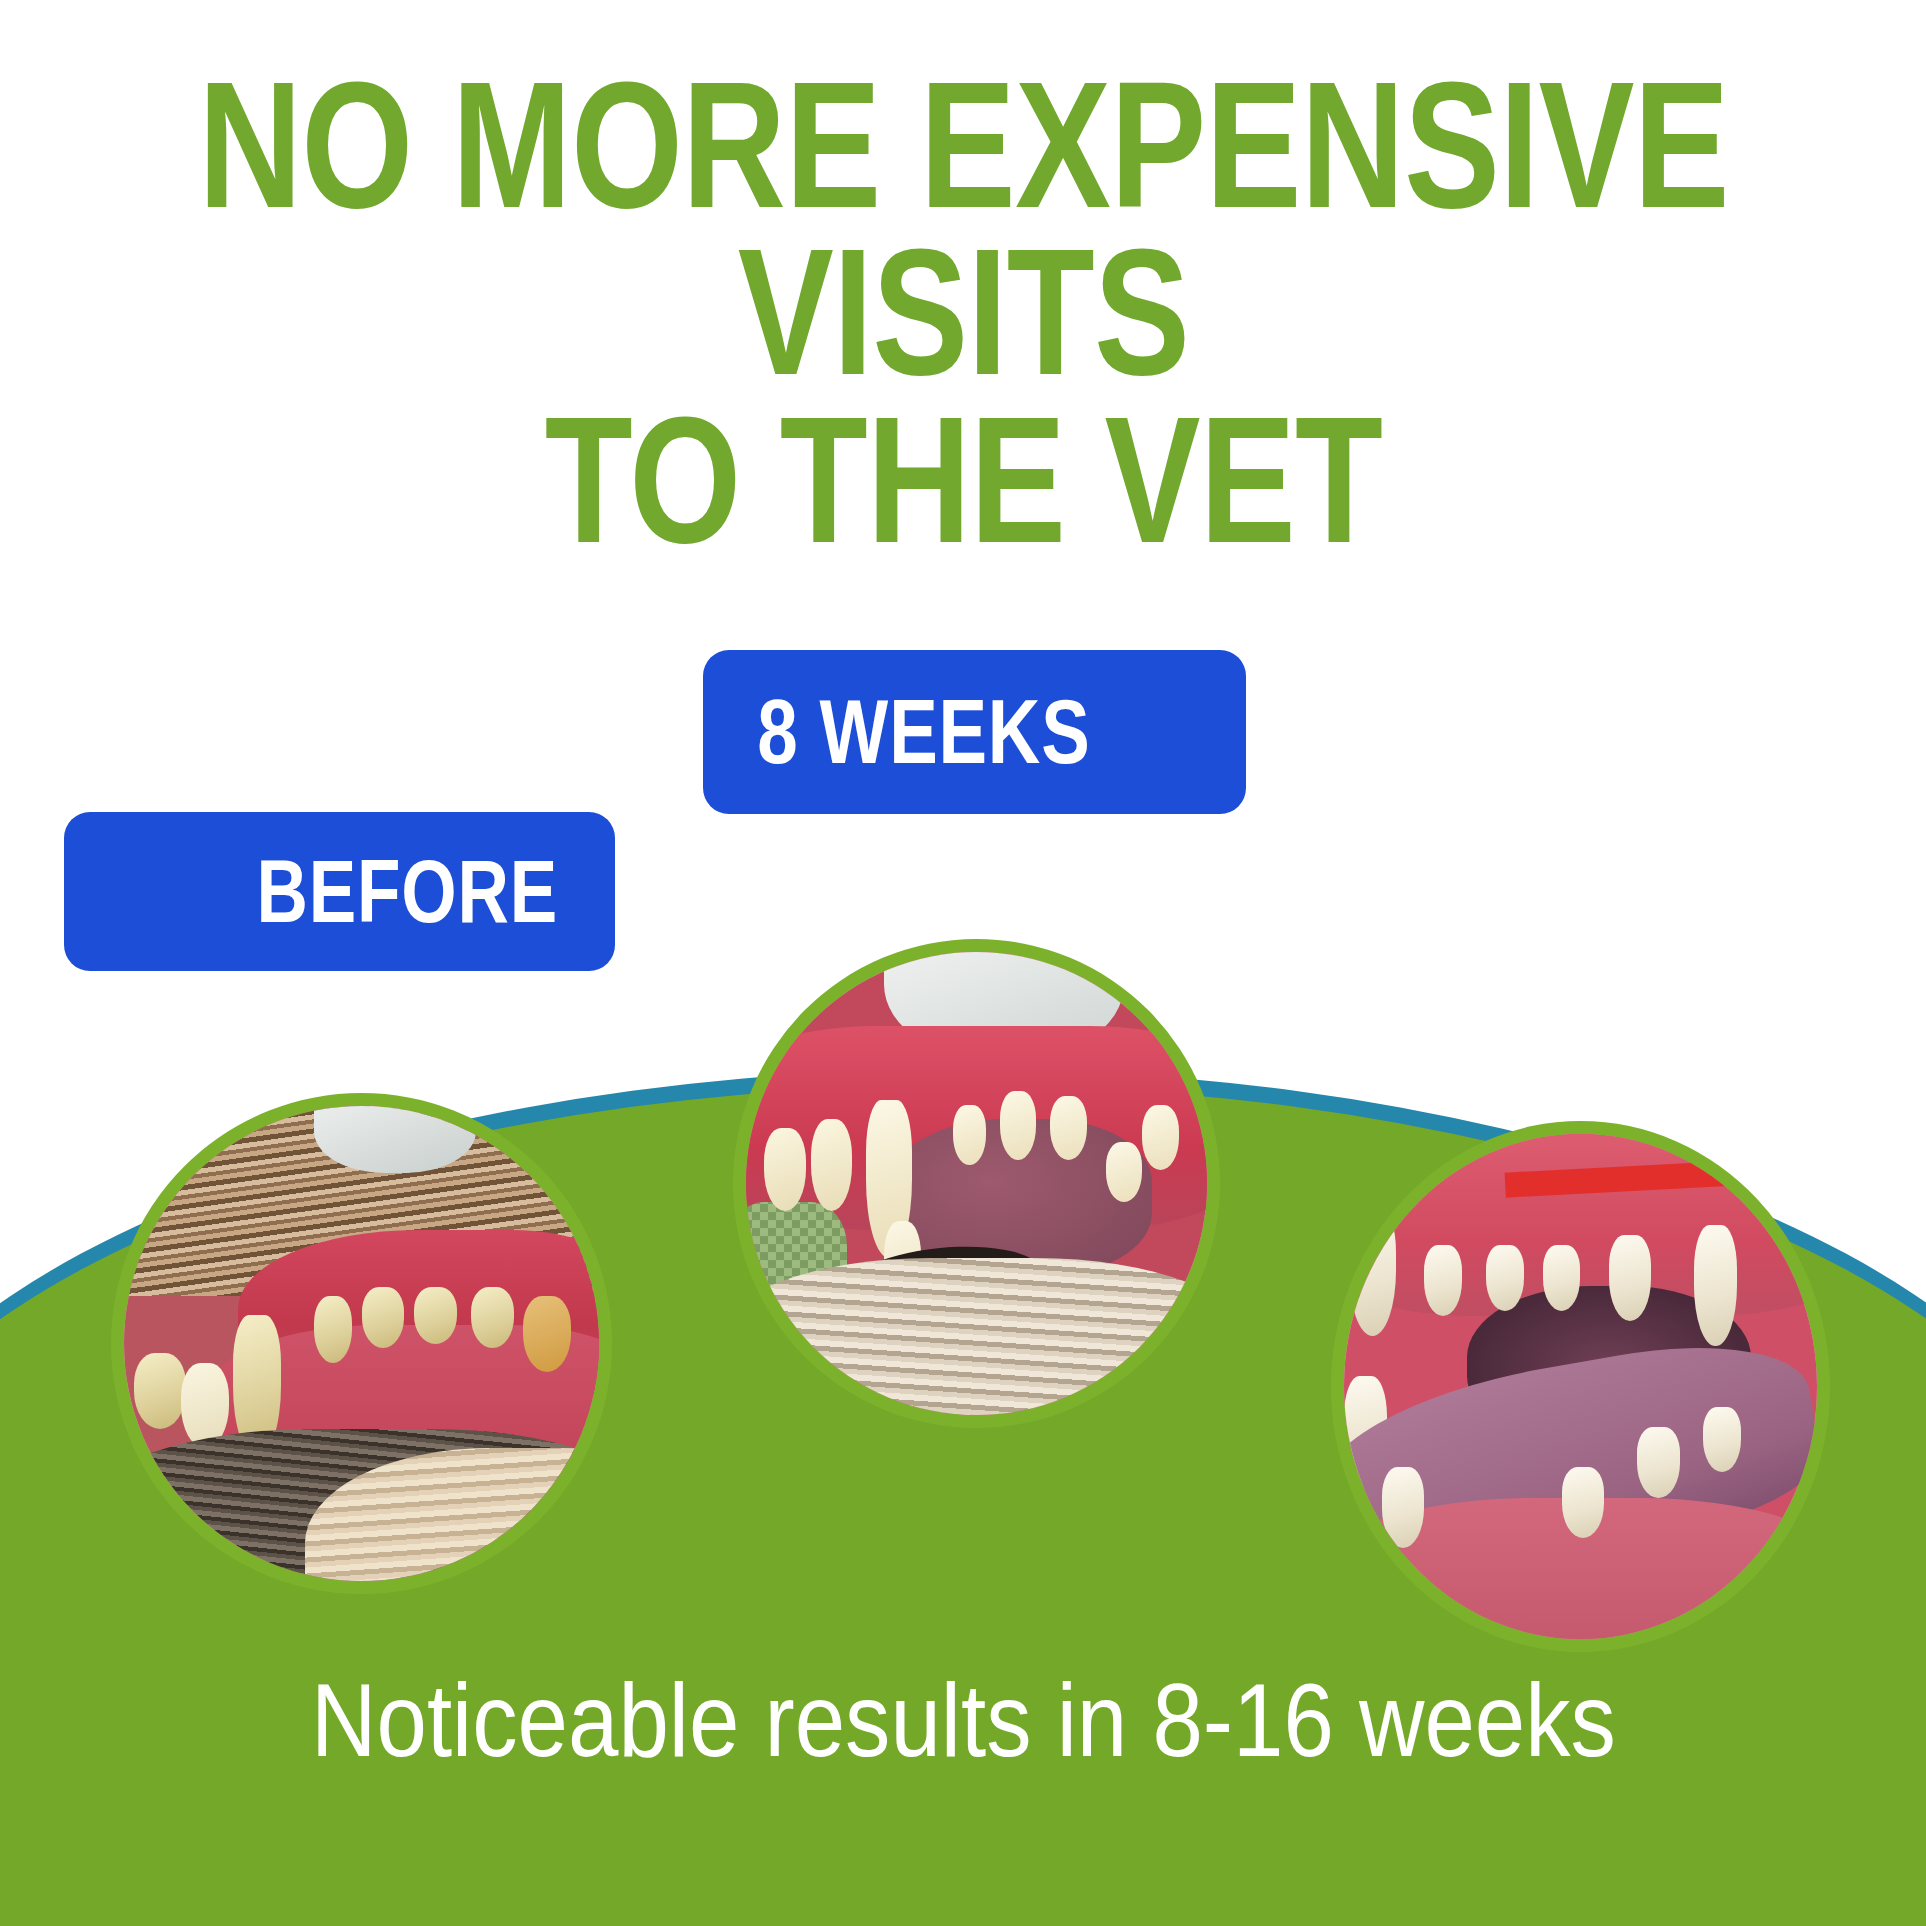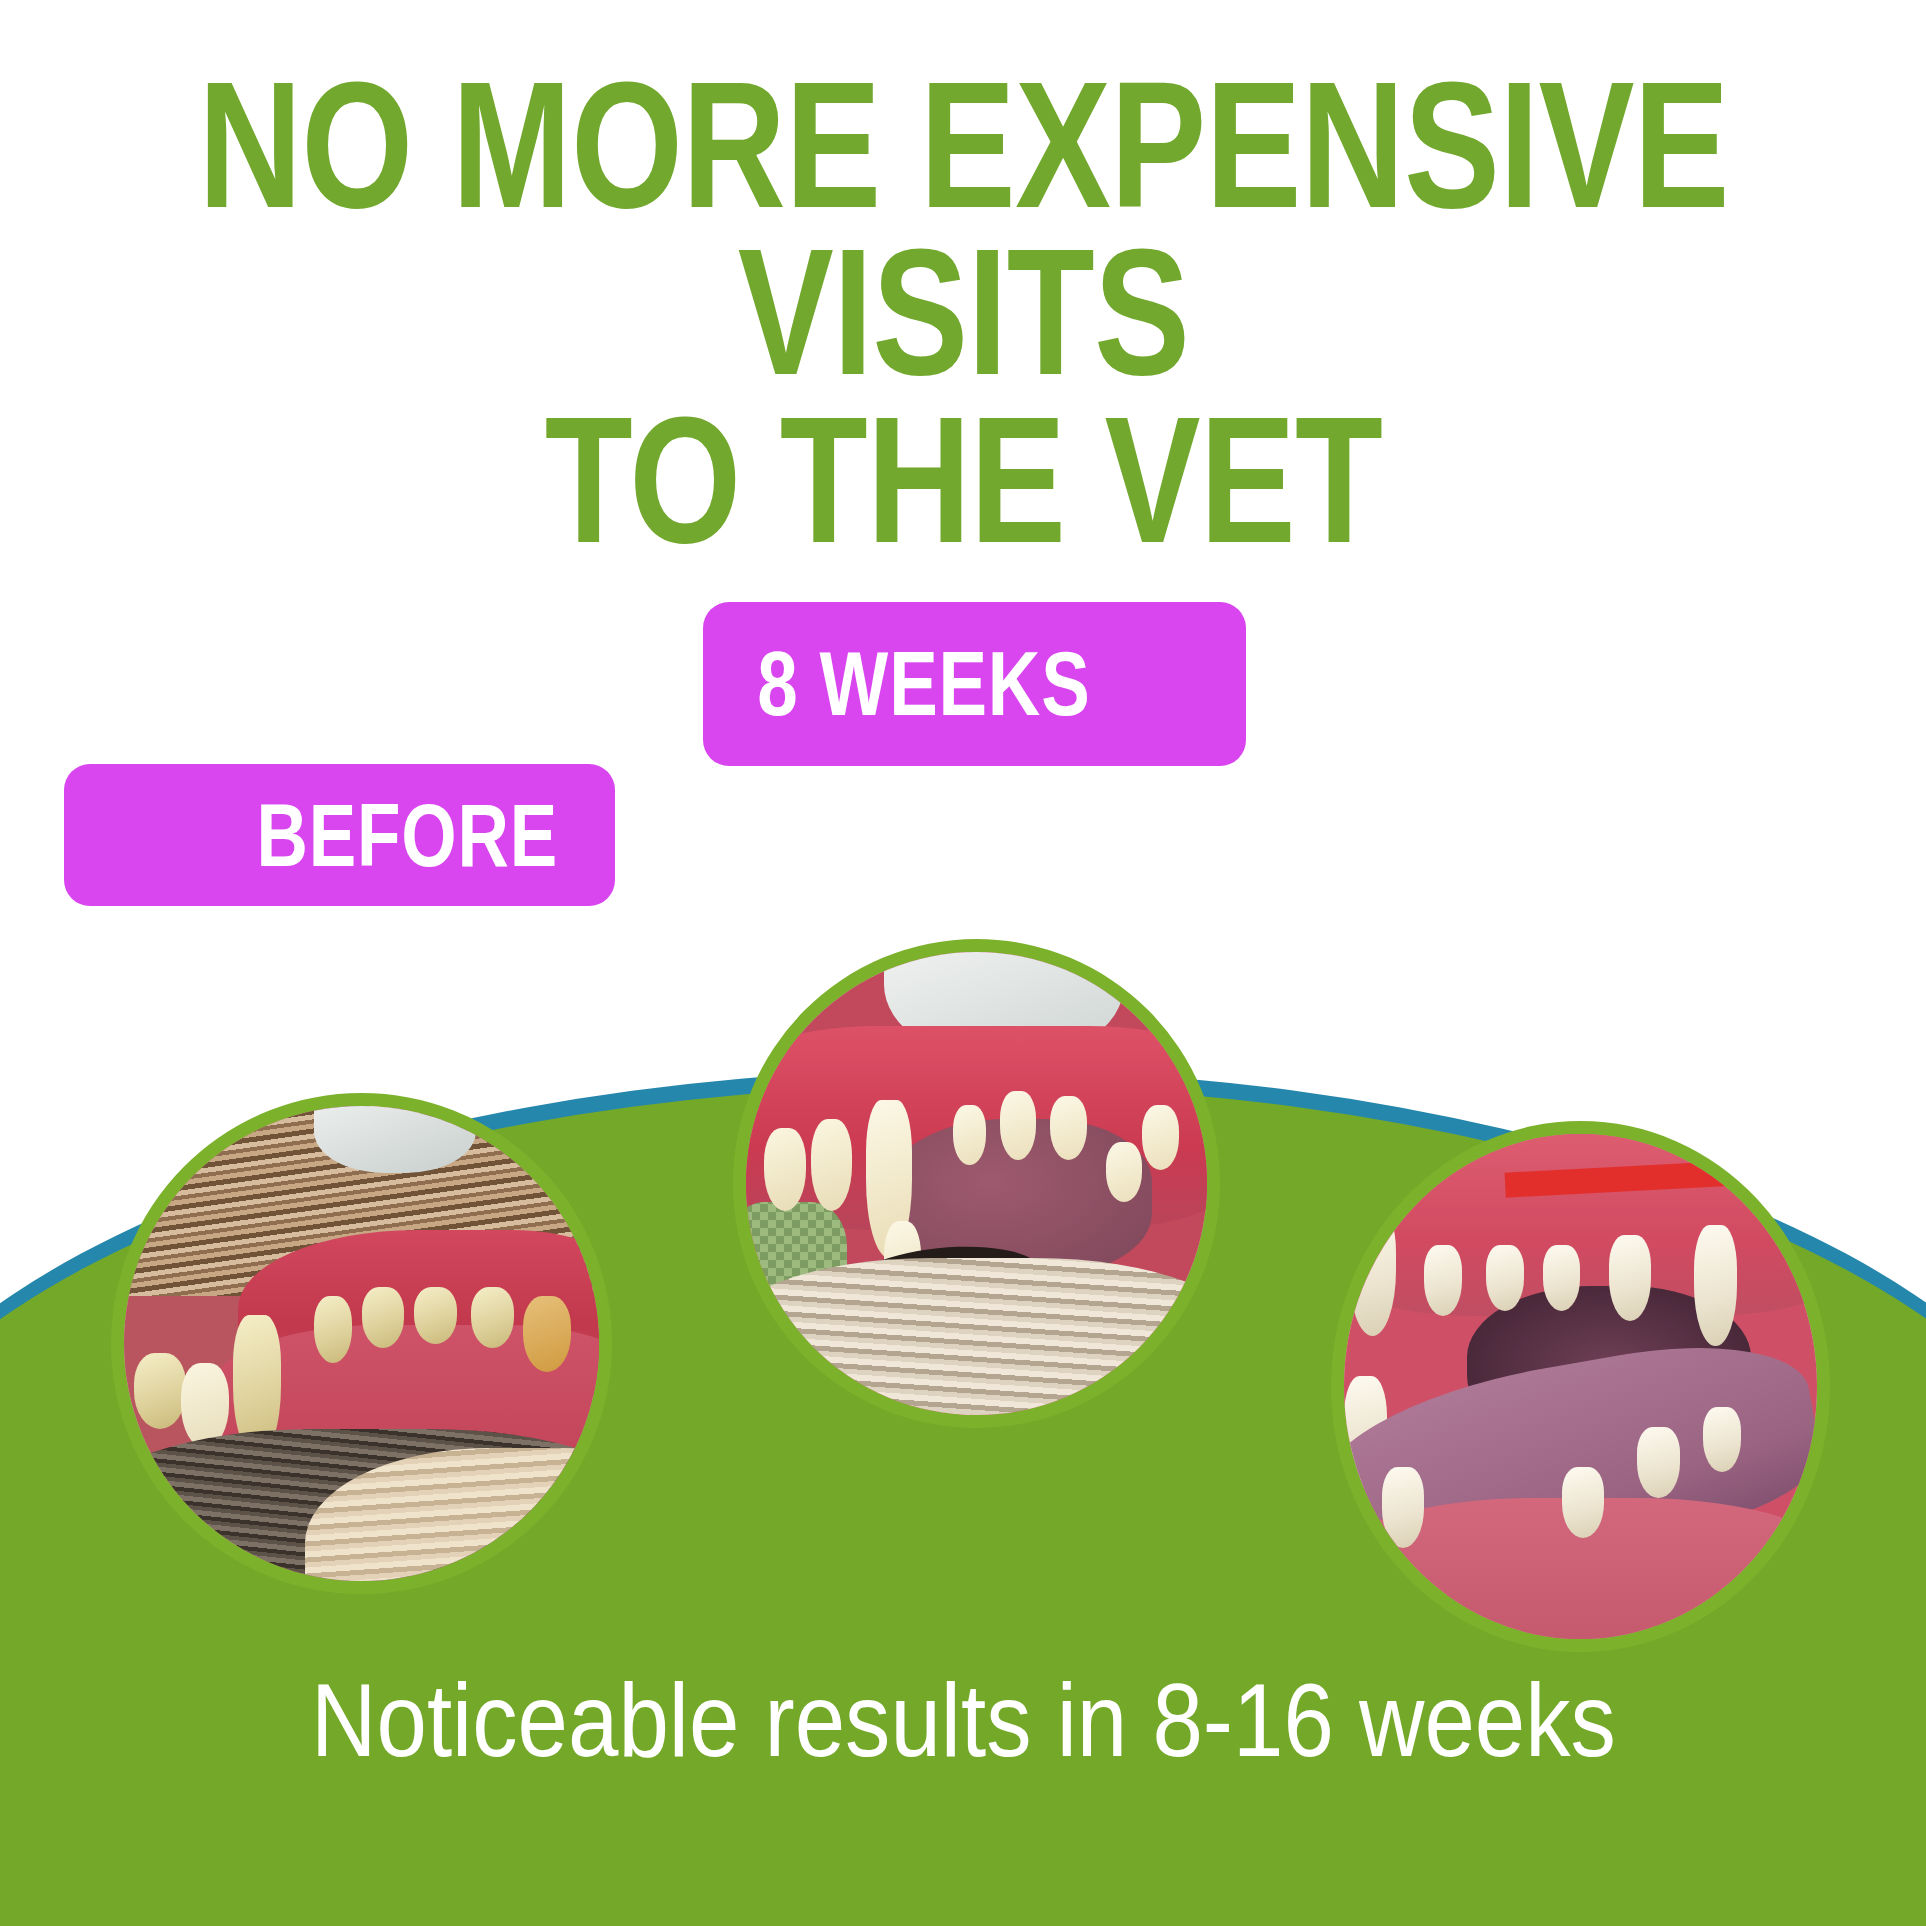--- a/index.html
+++ b/index.html
@@ -76,40 +76,41 @@
     font-size: 103px;
     line-height: 1.0;
     letter-spacing: 0px;
     transform: scaleX(0.88);
     transform-origin: 50% 50%;
   }
 
   
   .badge {
     position: absolute;
-    background: #d946ef;
+    background: #1d4ed8;
     border-radius: 26px;
     color: #ffffff;
     font-family: "Liberation Sans Narrow", "Liberation Sans", sans-serif;
     font-weight: bold;
     text-transform: uppercase;
     display: flex;
     align-items: center;
     box-sizing: border-box;
     letter-spacing: 1px;
     overflow: hidden;
+    margin-top: 48px;
   }
   .badge span {
     display: block;
     transform: scaleX(0.80);
     transform-origin: 50% 50%;
     width: 100%;
   }
   .badge-before {
-    left: 64px;  top: 764px;  width: 551px;  height: 142px;
+    left: 64px;  top: 764px;  width: 551px;  height: 159px;
     font-size: 89px;
     justify-content: flex-end;
     padding-right: 57px;
   }
   .badge-before span { text-align: right; transform-origin: 100% 50%; }
   .badge-8w {
     left: 703px; top: 602px; width: 543px; height: 164px;
     font-size: 91px;
     justify-content: center;
   }

